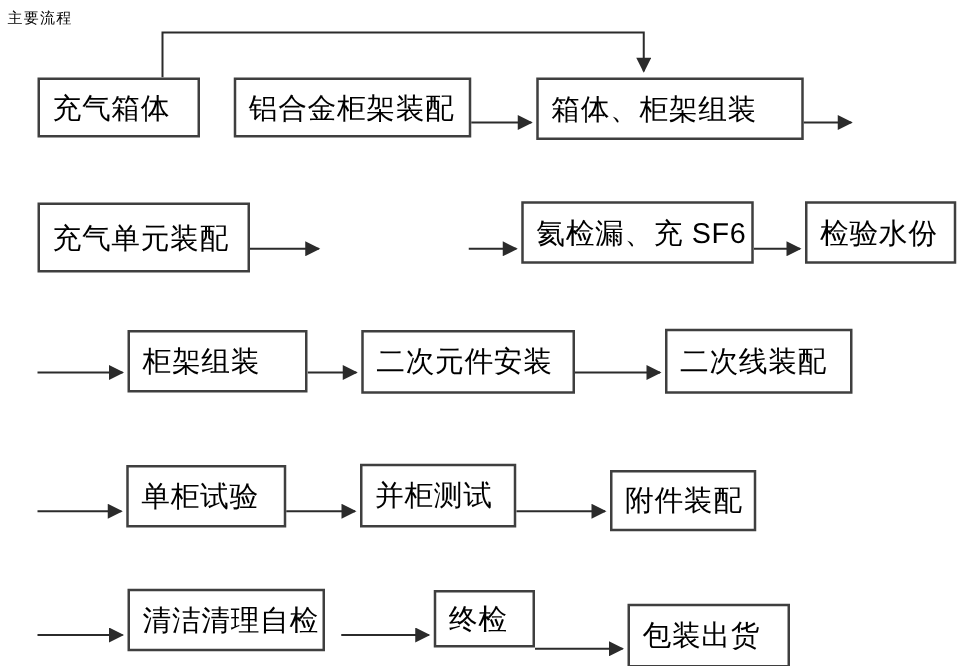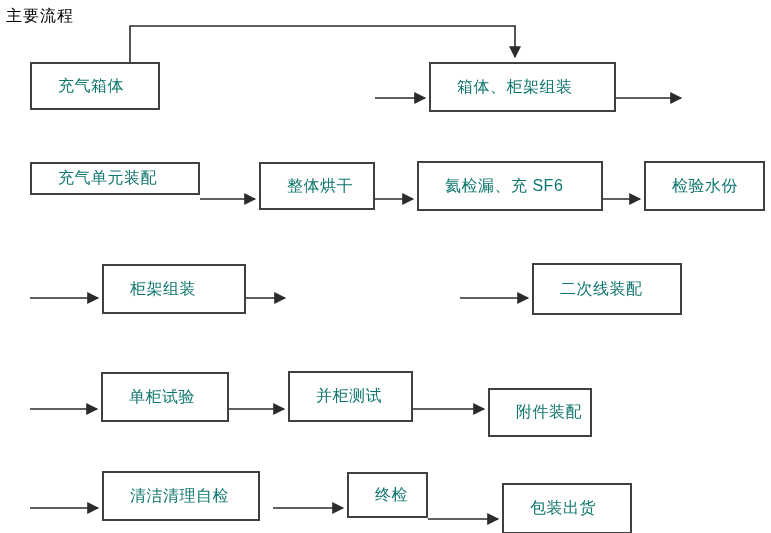--- a/index.html
+++ b/index.html
@@ -18,61 +18,61 @@
   .canvas {
     position: absolute;
     left: 0; top: 0;
     width: 771px; height: 533px;
   }
   .page-title {
     position: absolute;
     left: 6px;
     top: 6px;
     margin: 0;
-    font-size: 16px;
+    font-size: 12px;
     font-weight: normal;
     letter-spacing: 1px;
     color: #000000;
     white-space: nowrap;
   }
   svg.connectors {
     position: absolute;
     left: 0; top: 0;
     width: 771px; height: 533px;
   }
   .node {
     position: absolute;
     box-sizing: border-box;
     background: #ffffff;
     border: 2px solid #3f3f3f;
     display: flex;
     align-items: center;
-    padding-left: 26px;
-    font-size: 16px;
+    padding-left: 10px;
+    font-size: 23px;
     letter-spacing: 0.5px;
     white-space: nowrap;
-    color: #0f766e;
+    color: #000000;
   }
   
   #box-a1 { left: 30px;  top: 62px;  width: 130px; height: 48px; }
   #box-a2 { left: 187px; top: 62px;  width: 190px; height: 48px; }
-  #box-a3 { left: 429px; top: 62px;  width: 187px; height: 50px; }
+  #box-a3 { left: 429px; top: 62px;  width: 214px; height: 50px; }
   
-  #box-b1 { left: 30px;  top: 162px; width: 170px; height: 33px; font-family: Liberation Serif, serif; }
+  #box-b1 { left: 30px;  top: 162px; width: 170px; height: 56px; font-family: Liberation Serif, serif; }
   #box-b2 { left: 259px; top: 162px; width: 116px; height: 48px; }
   #box-b3 { left: 417px; top: 161px; width: 186px; height: 50px; }
   #box-b4 { left: 644px; top: 161px; width: 121px; height: 50px; }
   
   #box-c1 { left: 102px; top: 264px; width: 144px; height: 50px; }
   #box-c2 { left: 289px; top: 264px; width: 171px; height: 51px; }
   #box-c3 { left: 532px; top: 263px; width: 150px; height: 52px; }
   
   #box-d1 { left: 101px; top: 372px; width: 128px; height: 50px; }
   #box-d2 { left: 288px; top: 371px; width: 125px; height: 51px; text-align: right; }
-  #box-d3 { left: 488px; top: 388px; width: 104px; height: 49px; }
+  #box-d3 { left: 488px; top: 376px; width: 117px; height: 49px; }
   
   #box-e1 { left: 102px; top: 471px; width: 158px; height: 50px; }
   #box-e2 { left: 347px; top: 472px; width: 81px;  height: 46px; }
   #box-e3 { left: 502px; top: 471px; width: 130px; height: 51px; margin-top: 12px; }
 </style>
 </head>
 <body>
 
 <main class="canvas">
 
@@ -97,28 +97,29 @@
       <path d="M30,409 L97,409" marker-end="url(#arrow)"></path>
       <path d="M217,409 L284,409" marker-end="url(#arrow)"></path>
       <path d="M413,409 L484,409" marker-end="url(#arrow)"></path>
       <path d="M30,508 L98,508" marker-end="url(#arrow)"></path>
       <path d="M273,508 L343,508" marker-end="url(#arrow)"></path>
       <path d="M428,519 L498,519" marker-end="url(#arrow)"></path>
     </g>
   </svg>
 
   <div class="node" id="box-a1">充气箱体</div>
+  <div class="node" id="box-a2">铝合金柜架装配</div>
   <div class="node" id="box-a3">箱体、柜架组装</div>
 
   <div class="node" id="box-b1">充气单元装配</div>
-  <div class="node" id="box-b2">整体烘干</div>
   <div class="node" id="box-b3">氦检漏、充 SF6</div>
   <div class="node" id="box-b4">检验水份</div>
 
   <div class="node" id="box-c1">柜架组装</div>
+  <div class="node" id="box-c2">二次元件安装</div>
   <div class="node" id="box-c3">二次线装配</div>
 
   <div class="node" id="box-d1">单柜试验</div>
   <div class="node" id="box-d2">并柜测试</div>
   <div class="node" id="box-d3">附件装配</div>
 
   <div class="node" id="box-e1">清洁清理自检</div>
   <div class="node" id="box-e2">终检</div>
   <div class="node" id="box-e3">包装出货</div>
 

